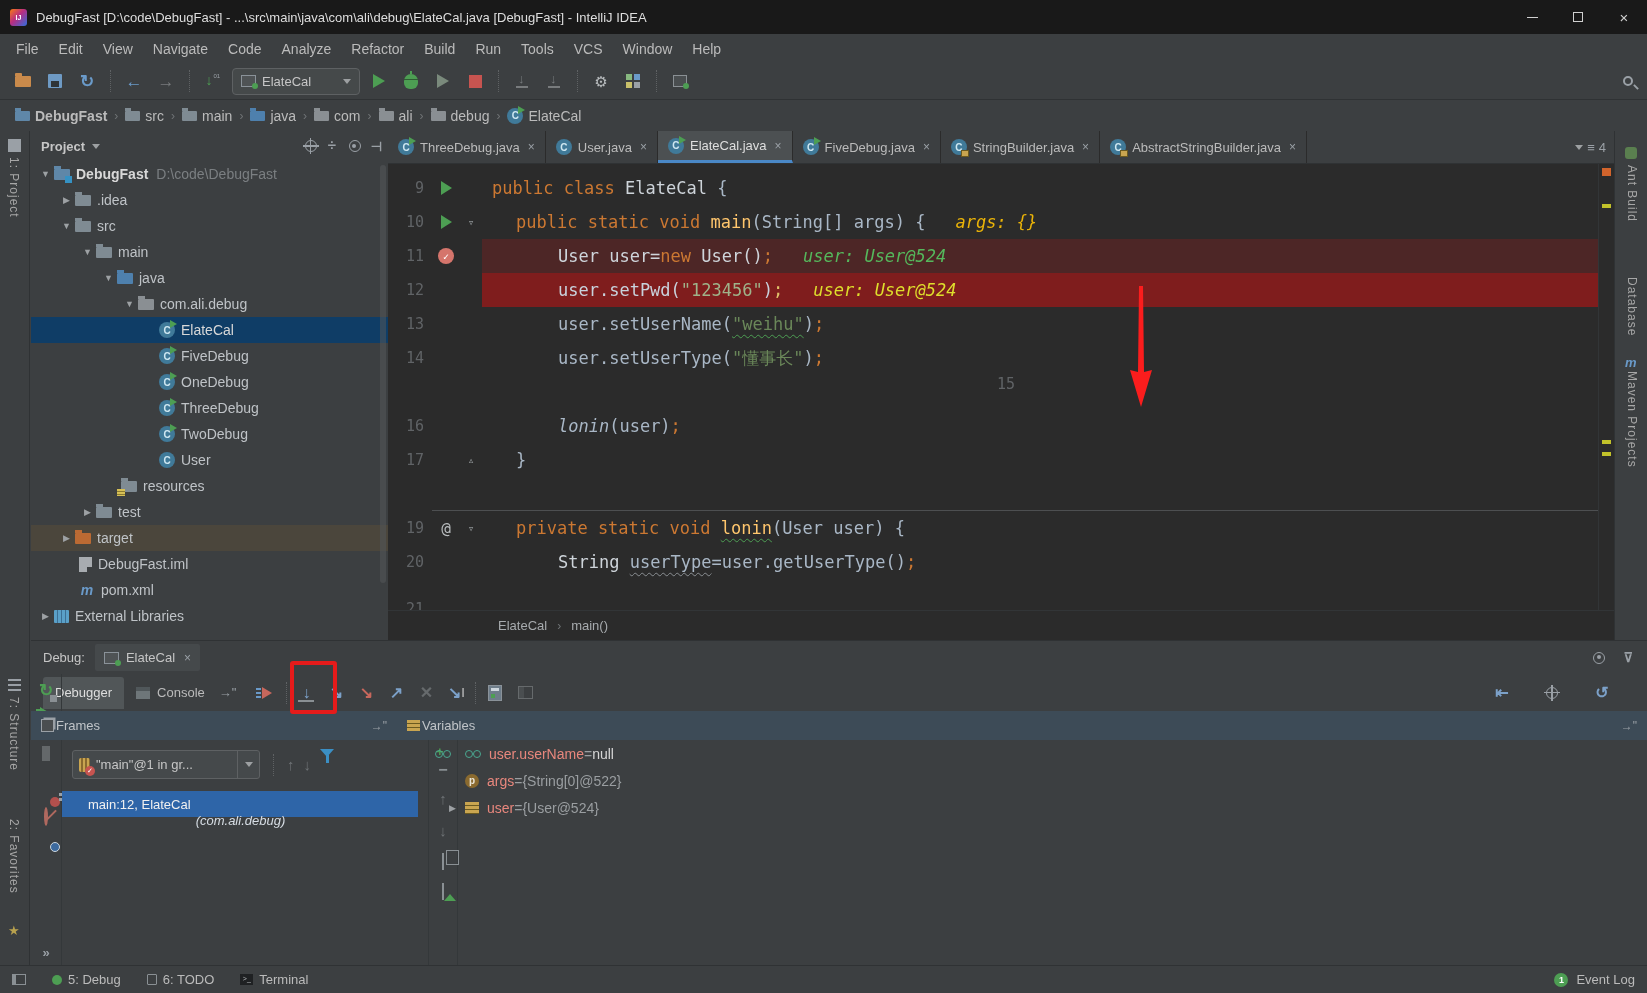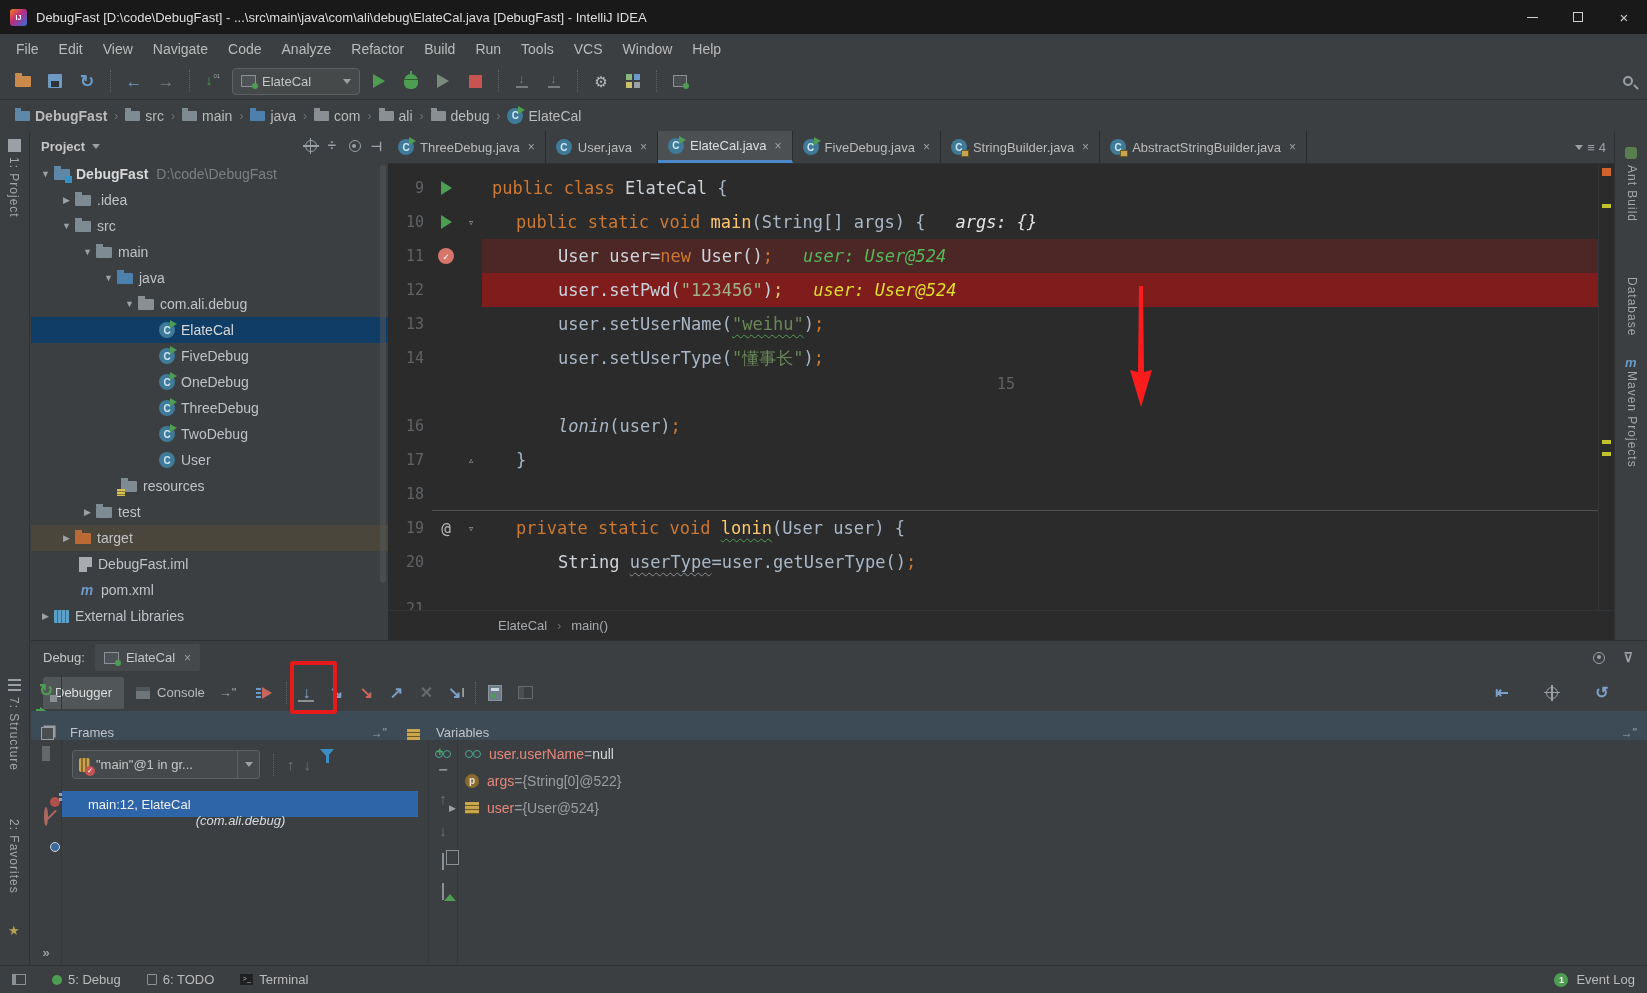--- a/index.html
+++ b/index.html
@@ -143,21 +143,21 @@
   .gfold{ width:22px; flex:none; text-align:center; color:#8f9496; font-size:11px;}
   .codewrap{ flex:1; height:100%; display:flex; align-items:center; white-space:pre;}
   .bg-break{ background:#4d2626;}
   .bg-exec{ background:#7f1d1d;}
   .kw{ color:#cc7832;} .pl{ color:#a9b7c6;} .wh{ color:#ced4da;}
   .sc{ color:#cc7832;} .str{ color:#6a8759;} .mth{ color:#ffc66d;}
   .it{ font-style:italic;}
   .squig{ text-decoration:underline; text-decoration-style:wavy; text-decoration-color:#4d9e53; text-underline-offset:4px; text-decoration-thickness:1px;}
   .squiggray{ text-decoration:underline; text-decoration-style:wavy; text-decoration-color:#8a8f93; text-underline-offset:4px; text-decoration-thickness:1px;}
   .hint{ font-style:italic; margin-left:30px;}
-  .ht{ color:#e5e5e5;} .hg{ color:#55b85c;} .hy{ color:#dede2c;}
+  .ht{ color:#eab308;} .hg{ color:#55b85c;} .hy{ color:#dede2c;}
   .runarrow{ width:0; height:0; border-left:11px solid #4d9e53; border-top:7px solid transparent; border-bottom:7px solid transparent;}
   .bp{ width:16px; height:16px; border-radius:50%; background:#d5756c; color:#fff; font-size:10px;
        display:flex; align-items:center; justify-content:center;}
   .atgut{ color:#b8bcbe; font-size:16px; font-family:"DejaVu Sans Mono",monospace;}
   .methodsep{ position:absolute; left:44px; right:16px; height:1px; background:#4d4f51;}
   .ebreadcrumb{ position:absolute; left:388px; top:610px; width:1226px; height:30px; background:#2b2b2b;
                 display:flex; align-items:center; padding-left:110px; gap:8px; color:#a7abae; font-size:13px;
                 border-top:1px solid #323537;}
   .escroll{ position:absolute; right:0; top:33px; width:16px; height:476px; background:#2b2b2b; border-left:1px solid #323537;}
   .mark{ position:absolute; left:3px; width:9px;}
@@ -181,21 +181,21 @@
   .showexec{ width:0;height:0;border-left:10px solid #c7675c;border-top:6px solid transparent;border-bottom:6px solid transparent; position:relative;}
   .showexec::after{ content:""; position:absolute; left:-16px; top:-5px; width:5px; height:10px;
       background:repeating-linear-gradient(#6a9ac9 0 2px, transparent 2px 4px);}
   .calcicon{ width:14px; height:16px; background:#6e7d8a; border:1px solid #8a9299; position:relative;}
   .calcicon::before{ content:""; position:absolute; left:2px; top:2px; right:2px; height:3px; background:#cdd6dd;}
   .calcicon::after{ content:""; position:absolute; left:2px; bottom:2px; width:4px; height:4px; background:#4d9e53;}
   .layouticon{ width:15px; height:13px; border:1px solid #666a6c; background:linear-gradient(90deg,#4a4e50 40%,#3c3f41 40%);}
   .dbg-toolbar-right{ margin-left:auto; display:flex; gap:20px; padding-right:30px;}
 
   .panelheaders{ position:absolute; left:0; top:70px; width:1616px; height:29px; display:flex;}
-  .phead{ background:#3d4b57; display:flex; align-items:flex-end; gap:16px; padding:0 10px; color:#c0c4c8;}
+  .phead{ background:#3d4b57; display:flex; align-items:center; gap:2px; padding:0 10px; color:#c0c4c8;}
   .framesicon{ width:13px; height:13px; border:1px solid #9aa0a6; background:#4a4e50; box-shadow:2px -2px 0 -0.5px #9aa0a6;}
   .varsicon{ width:13px; height:11px; background:repeating-linear-gradient(#c9a550 0 3px, #6b5a20 3px 4px);}
   .pinmini{ margin-left:auto; color:#9aa0a6; font-size:12px;}
 
   
   .dstrip{ position:absolute; left:0; top:33px; width:31px; height:292px; border-right:1px solid #34383a;
            display:flex; flex-direction:column; align-items:center; padding-top:8px; gap:16px;}
   .rerun{ position:relative; color:#4d9e53; font-size:17px; font-weight:bold; line-height:1;}
   .rerun::after{ content:""; position:absolute; right:-4px; bottom:-2px; width:7px; height:7px; background:#8a9094;}
   .resume{ width:0;height:0;border-left:13px solid #4d9e53;border-top:8px solid transparent;border-bottom:8px solid transparent; position:relative;}
@@ -644,26 +644,20 @@
 
       <div class="crow" style="top:279px;">
         <span class="ln">17</span>
         <span class="gic"></span>
         <span class="gfold">▵</span>
         <span class="codewrap" style="padding-left:34px;">
           <span class="pl">}</span>
         </span>
       </div>
 
-      <div class="crow" style="top:313px;">
-        <span class="ln">18</span>
-        <span class="gic"></span>
-          <span class="gfold"></span>
-          <span class="codewrap"></span>
-      </div>
       <div class="methodsep" style="top:346px;"></div>
 
       <div class="crow" style="top:347px;">
         <span class="ln">19</span>
         <span class="gic">
             <span class="atgut">@</span>
           </span>
         <span class="gfold">▿</span>
         <span class="codewrap" style="padding-left:34px;">
           <span class="kw">private static void </span><span class="mth squig">lonin</span><span class="pl">(User user) {</span>

